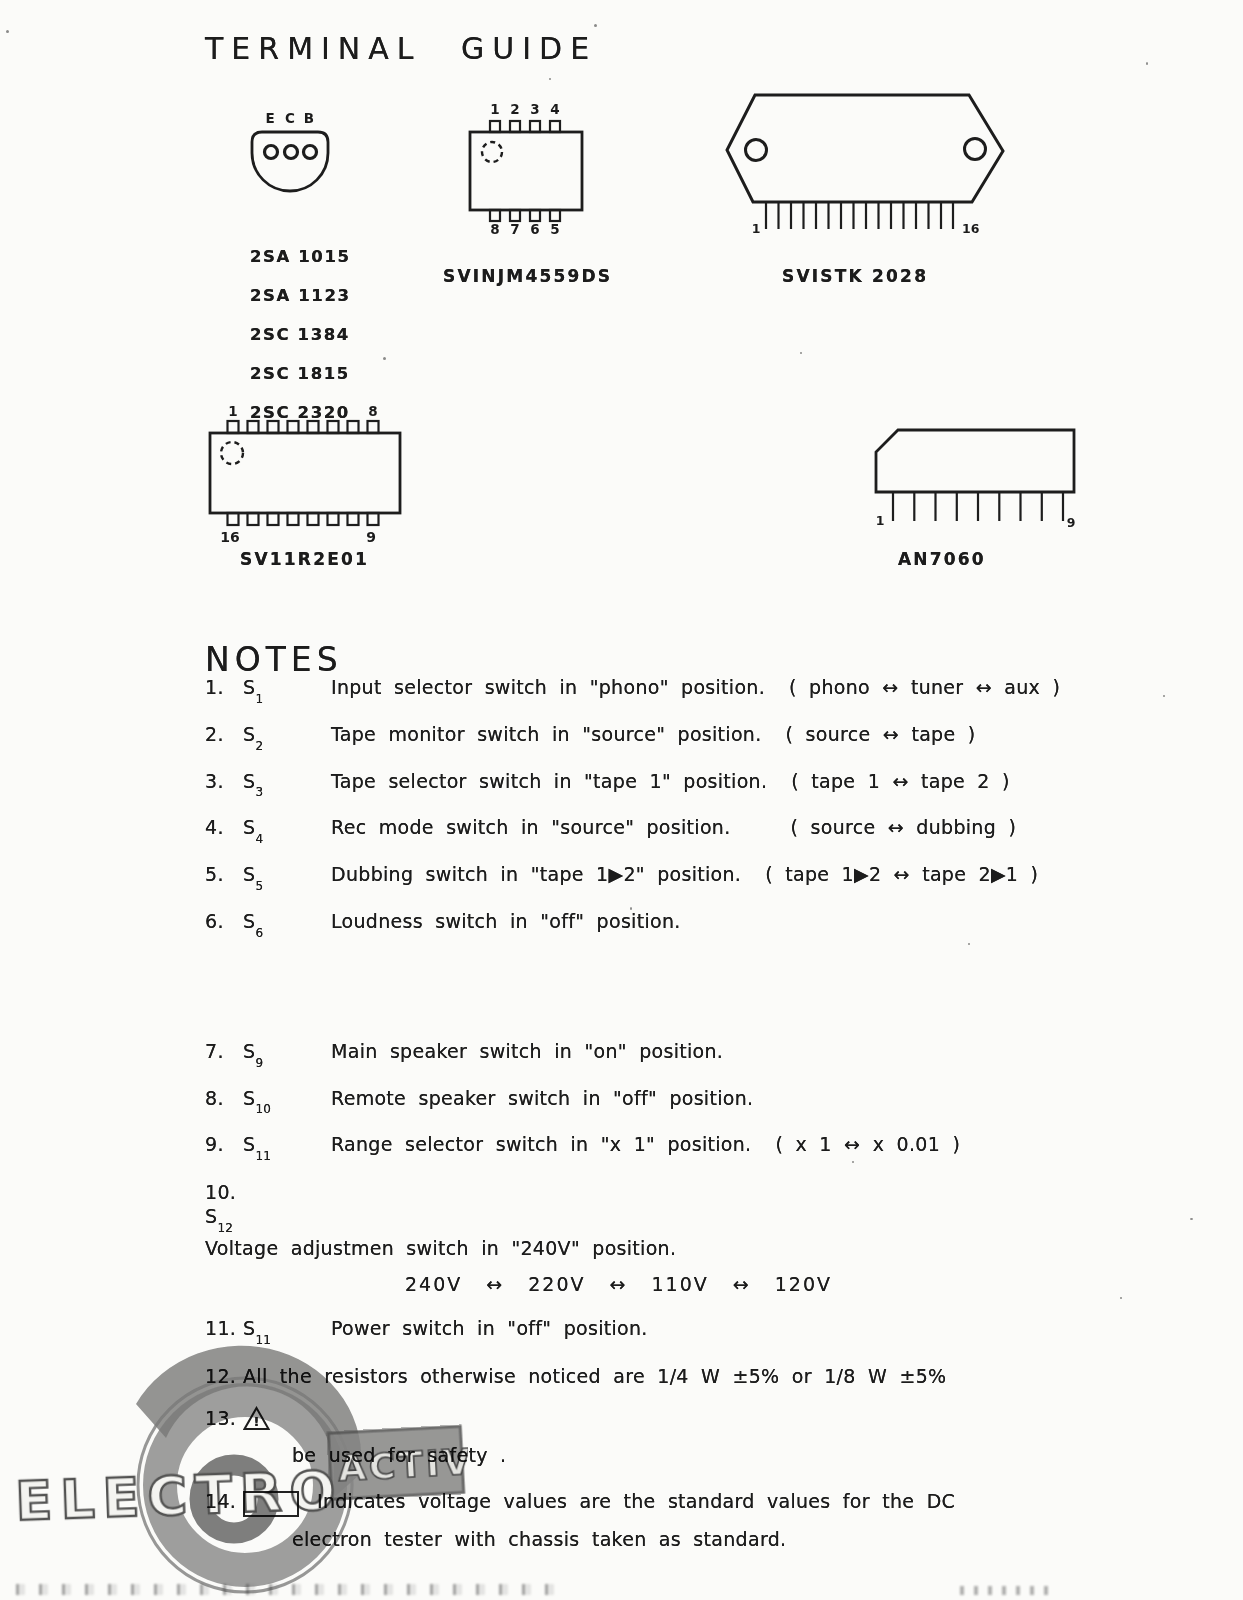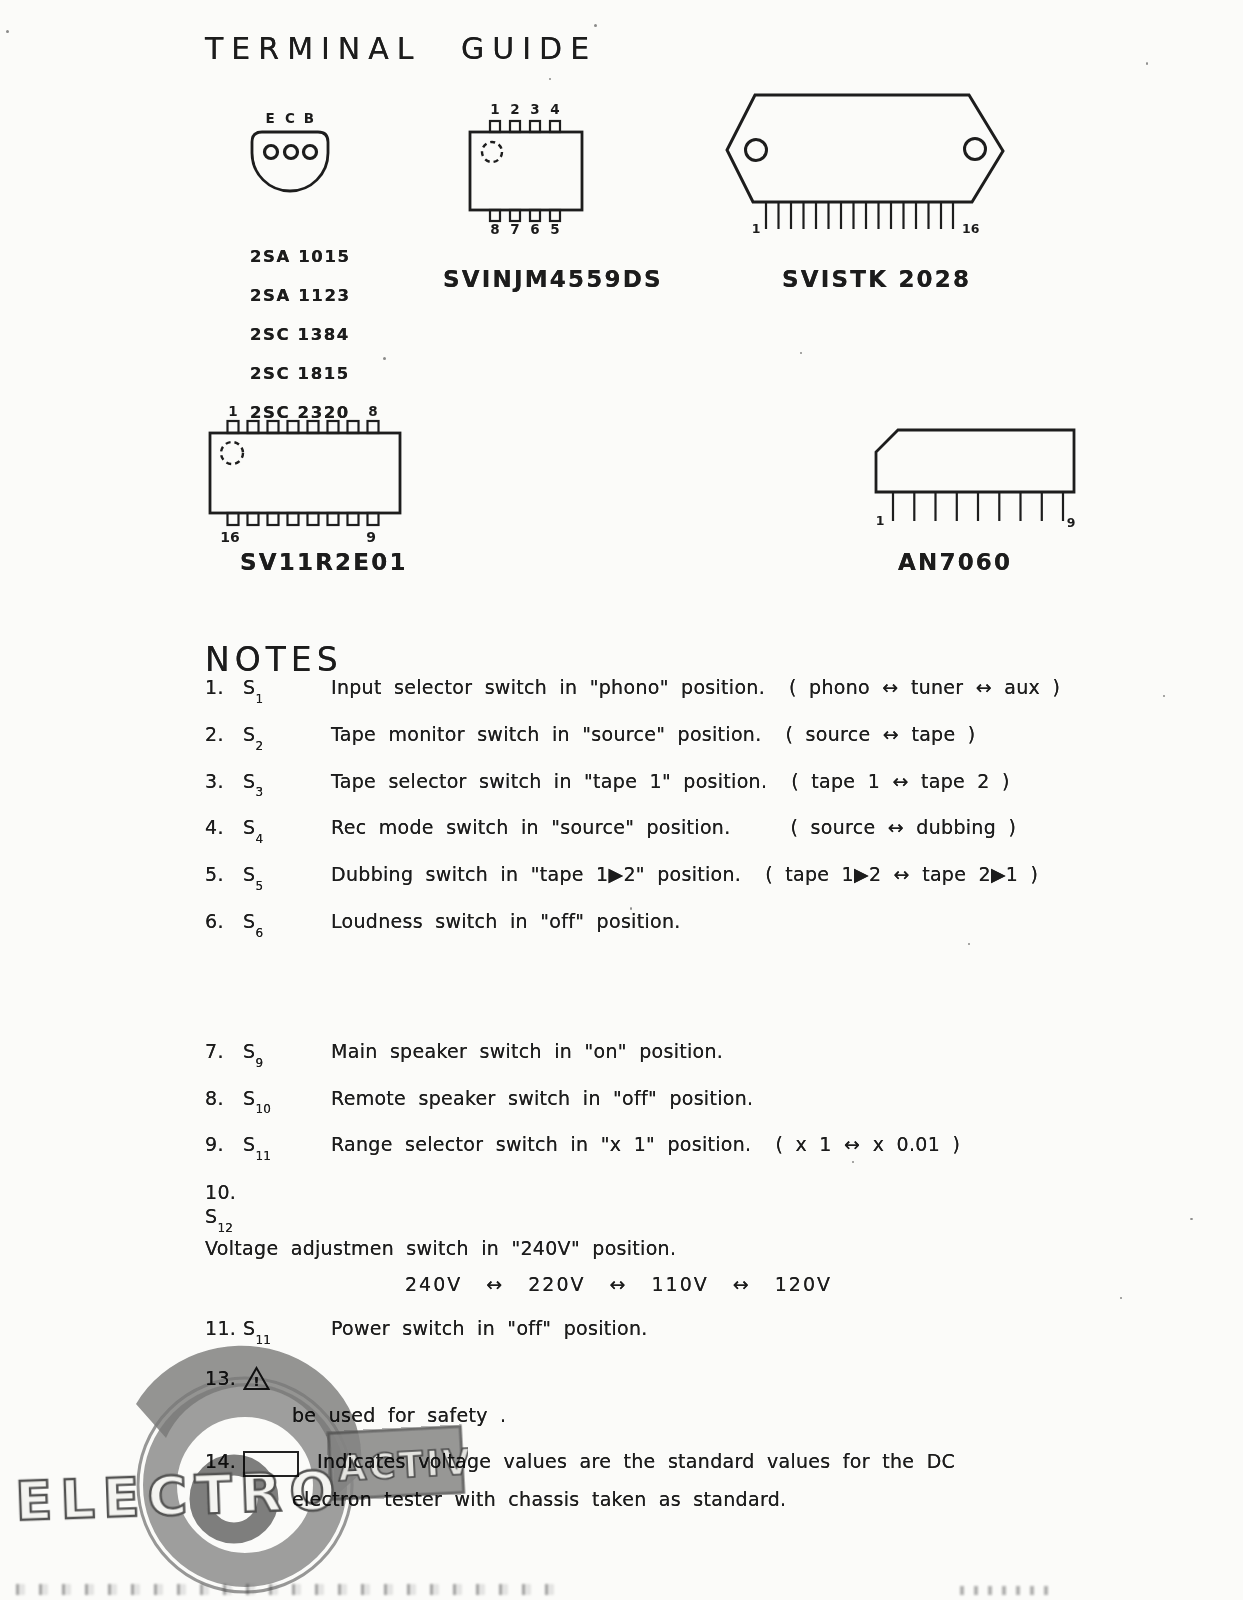--- a/index.html
+++ b/index.html
@@ -9,21 +9,21 @@
     font-family:"DejaVu Sans", sans-serif; color:#1c1c1c;
   }
   .ink{ text-shadow:0 0 .45px rgba(25,25,25,.9); }
 
   .title{
     position:absolute; left:205px; top:31px;
     font-size:30px; letter-spacing:8px; word-spacing:22px;
   }
 
   .caption{
-    position:absolute; font-size:23px; font-weight:bold; letter-spacing:2.2px;
+    position:absolute; font-size:17px; font-weight:bold; letter-spacing:2.2px;
   }
 
   .parts{
     position:absolute; left:250px; top:227px;
     font-size:16.5px; font-weight:bold; letter-spacing:1.6px; line-height:19.6px;
     white-space:pre-line;
   }
   .parts div{ margin:0; }
 
   svg.diagram{ position:absolute; }
@@ -277,20 +277,24 @@
       <span class="n-text"><span>Voltage adjustmen switch in "240V" position.</span></span>
     </div>
     <div class="voltage-line">240V ↔ 220V ↔ 110V ↔ 120V</div>
 
     <div class="note-row" style="margin-top:20px;">
       <span class="n-num">11.</span>
       <span class="n-sw"><span>S</span><sub>11</sub></span>
       <span class="n-text"><span>Power switch in "off" position.</span></span>
     </div>
 
+    <div class="note-row" style="margin-top:16px;">
+      <span class="n-num">12.</span>
+      <span class="n-text">All the resistors otherwise noticed are 1/4 W ±5% or 1/8 W ±5%</span>
+    </div>
 
     <div class="note-row" style="margin-top:18px;">
       <span class="n-num">13.</span>
       <span class="n-icon-cell" style="width:38px;">
         <svg class="warning-tri" width="27" height="25" viewBox="0 0 27 25">
           <polygon points="13.5,2 25.5,23 1.5,23" fill="none" stroke="#1d1d1d" stroke-width="2"></polygon>
           <text x="13.5" y="20" font-size="13" font-weight="bold" text-anchor="middle" fill="#1d1d1d">!</text>
         </svg>
       </span>
     </div>

